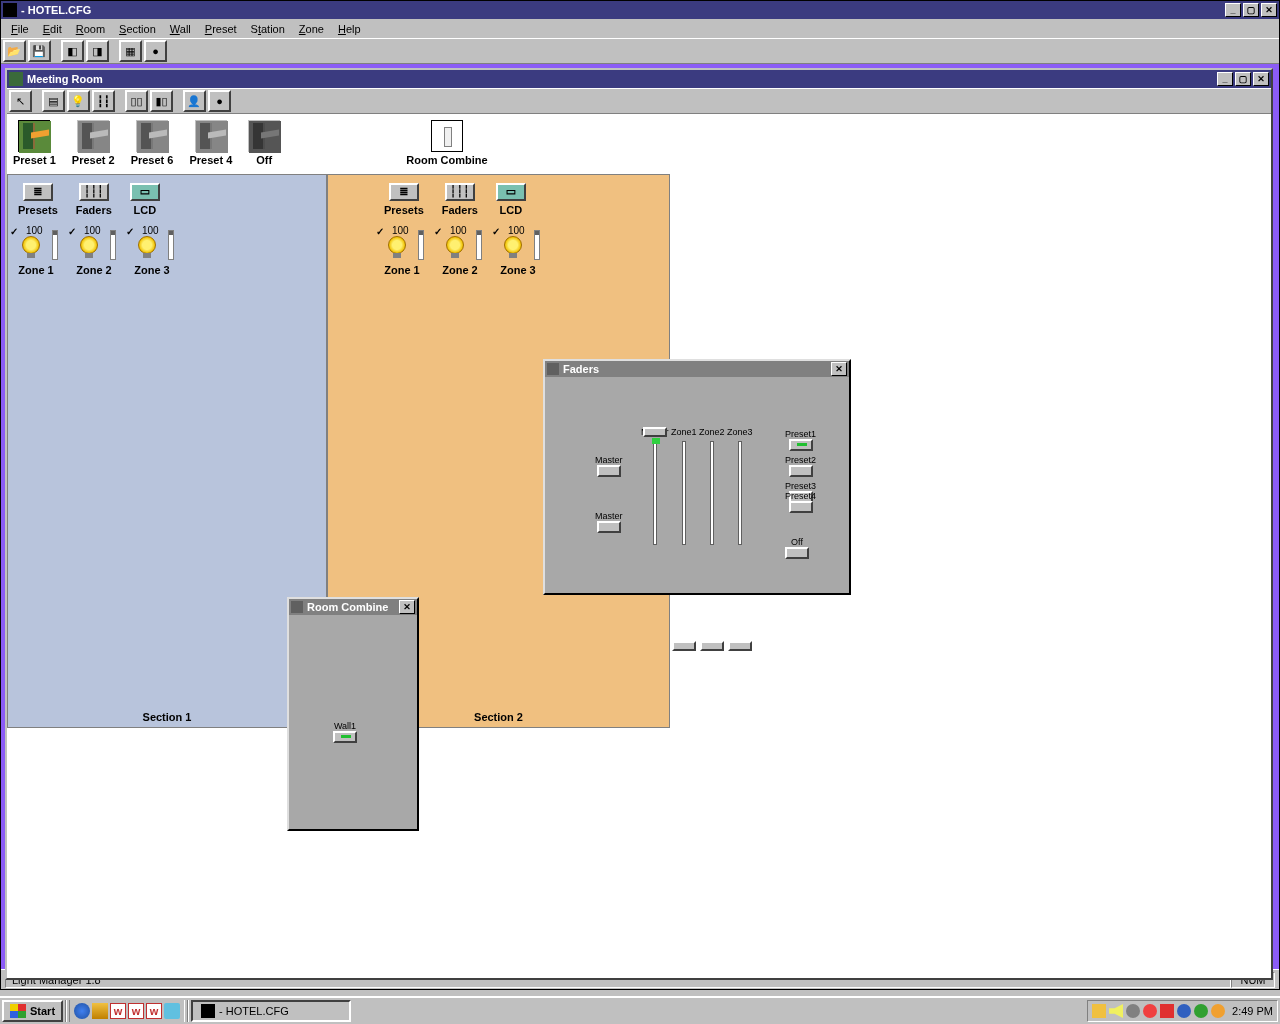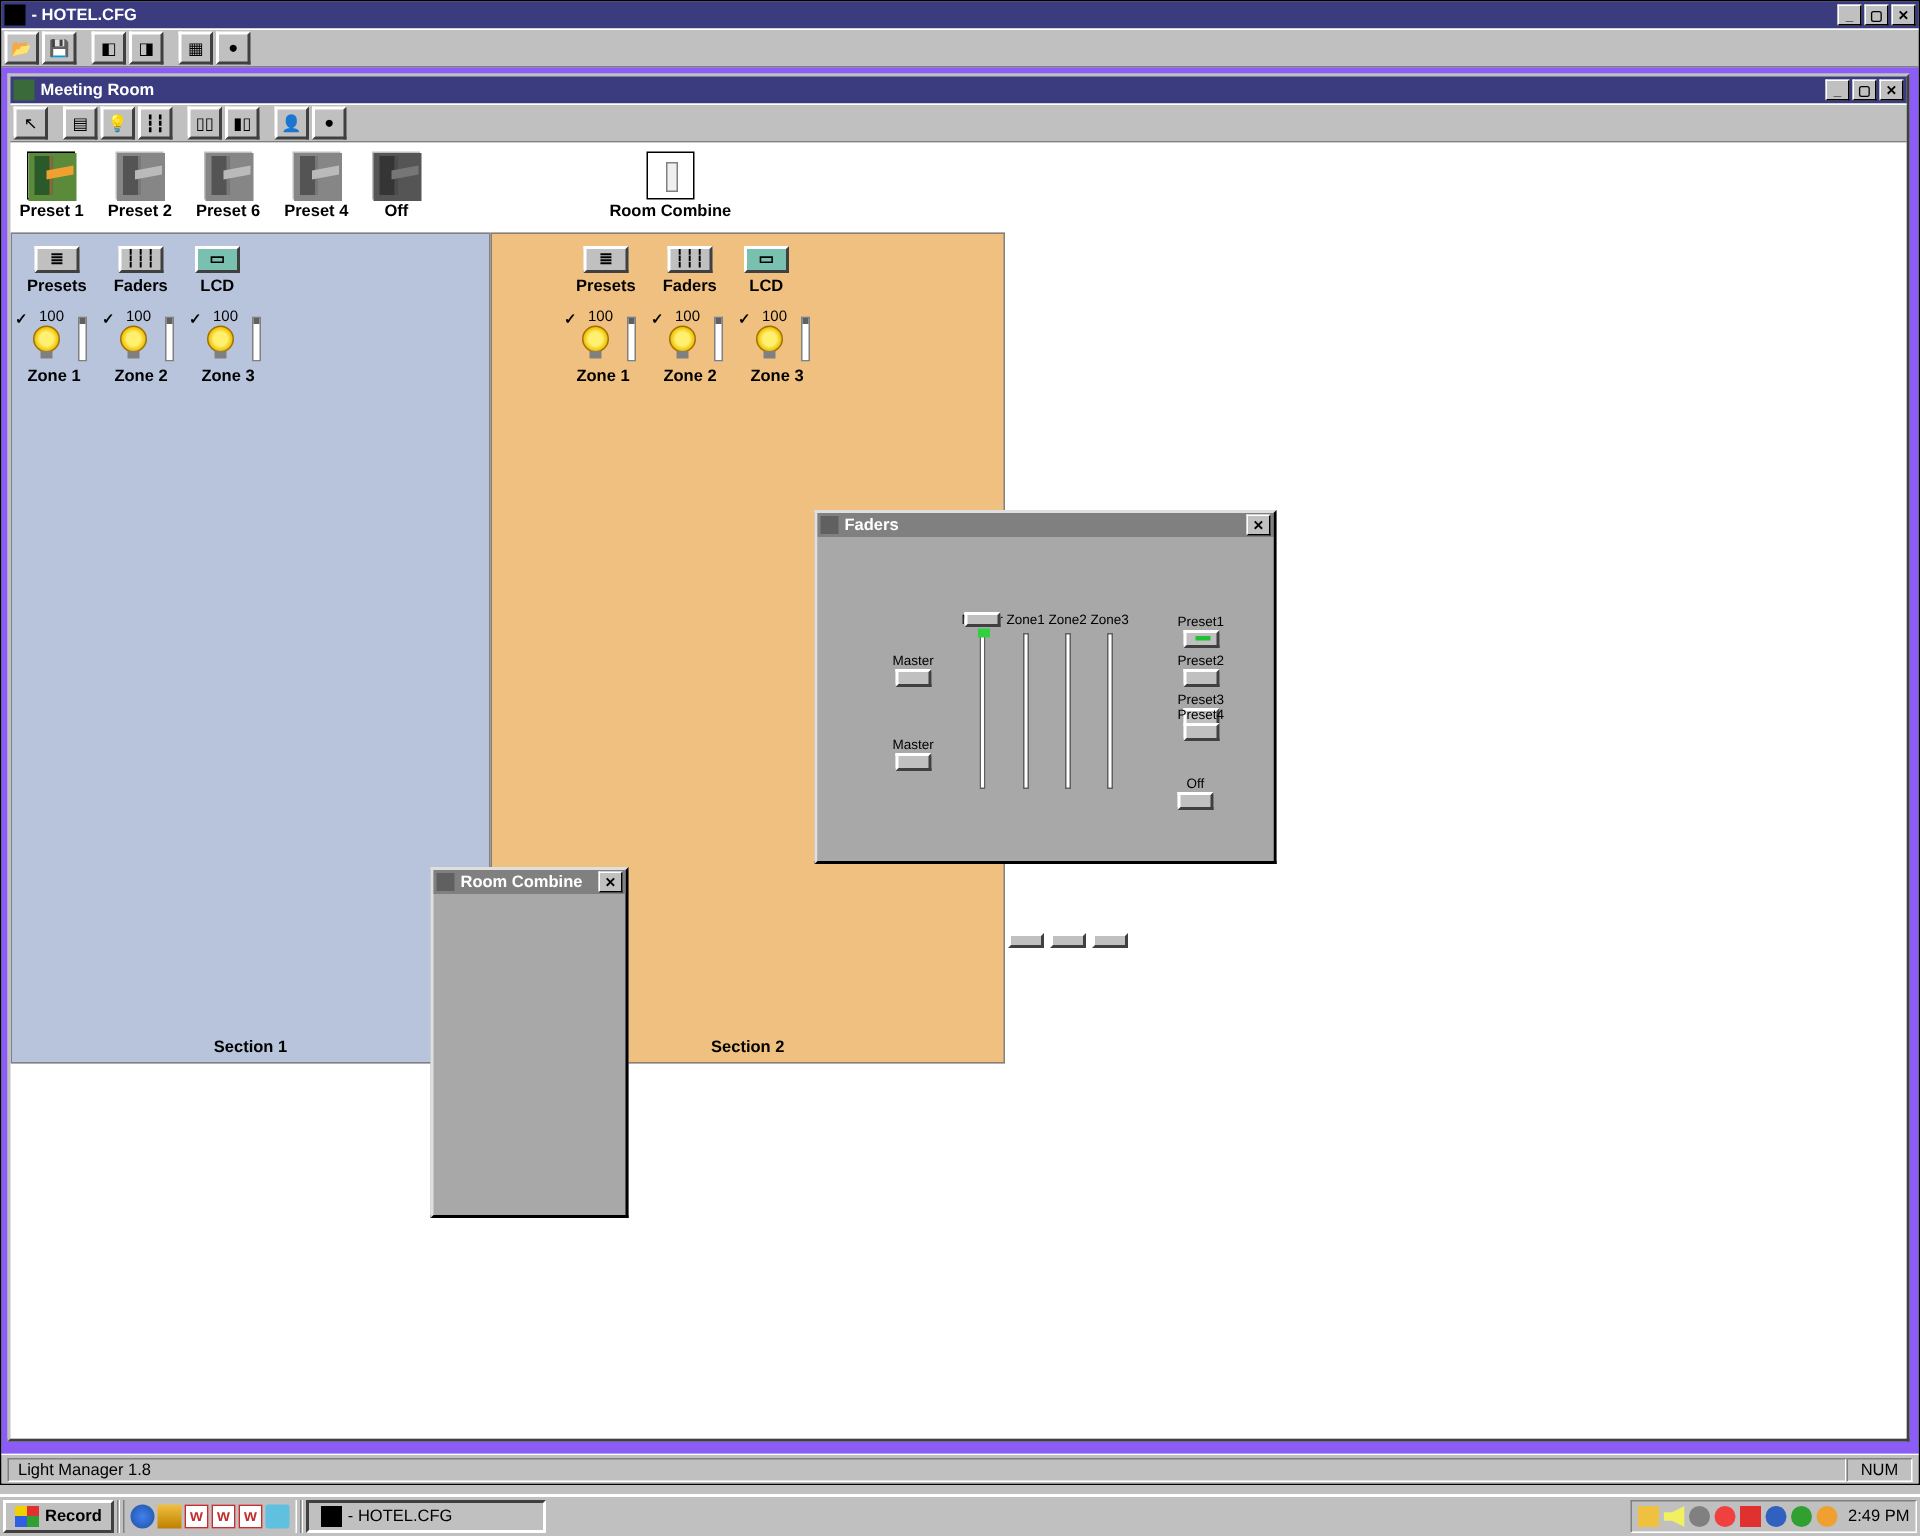--- a/index.html
+++ b/index.html
@@ -120,20 +120,31 @@
 <div class="app">
   <div class="titlebar">
     <span class="tb-icon"></span>
     <span> - HOTEL.CFG</span>
     <span class="spacer"></span>
     <span class="winbtn">_</span>
     <span class="winbtn">▢</span>
     <span class="winbtn">✕</span>
   </div>
 
+  <div class="menubar">
+    <span><u>F</u>ile</span>
+    <span><u>E</u>dit</span>
+    <span><u>R</u>oom</span>
+    <span><u>S</u>ection</span>
+    <span><u>W</u>all</span>
+    <span><u>P</u>reset</span>
+    <span>S<u>t</u>ation</span>
+    <span><u>Z</u>one</span>
+    <span><u>H</u>elp</span>
+  </div>
 
   <div class="toolbar">
     <div class="tbtn raised">📂</div>
     <div class="tbtn raised">💾</div>
     <div class="tbtn sep"></div>
     <div class="tbtn raised">◧</div>
     <div class="tbtn raised">◨</div>
     <div class="tbtn sep"></div>
     <div class="tbtn raised">▦</div>
     <div class="tbtn raised">●</div>
@@ -298,20 +309,26 @@
           <div class="section-label">Section 2</div>
         </div>
 
         <div class="floatwin rc-win">
           <div class="titlebar inactive">
             <span style="width:12px;height:12px;background:#606060;margin-right:4px;"></span>
             <span>Room Combine</span>
             <span class="spacer"></span>
             <span class="winbtn">✕</span>
           </div>
+          <div class="float-client rc-body">
+            <div class="rc-btn">
+              <span class="lbl">Wall1</span>
+              <div class="led-btn on"></div>
+            </div>
+          </div>
         </div>
 
         <div class="floatwin fd-win">
           <div class="titlebar inactive">
             <span style="width:12px;height:12px;background:#606060;margin-right:4px;"></span>
             <span>Faders</span>
             <span class="spacer"></span>
             <span class="winbtn">✕</span>
           </div>
           <div class="float-client fd-body">
@@ -360,21 +377,21 @@
 
   <div class="statusbar">
     <div class="cell stretch">Light Manager 1.8</div>
     <div class="cell" style="width:44px; justify-content:center;">NUM</div>
   </div>
 </div>
 
 <div class="taskbar">
   <div class="start-btn raised">
     <span class="win-flag"></span>
-    <span>Record</span>
+    <span>Start</span>
   </div>
   <div style="width:2px;height:22px;border-left:1px solid #808080;border-right:1px solid #fff;"></div>
   <div class="ql">
     <div class="ql-ic" style="background:radial-gradient(circle,#4080f0,#2050a0);border-radius:50%;"></div>
     <div class="ql-ic" style="background:linear-gradient(#f0c040,#c08000);"></div>
     <div class="ql-ic" style="background:#fff;border:1px solid #c03030;color:#c03030;font-weight:bold;text-align:center;line-height:14px;">w</div>
     <div class="ql-ic" style="background:#fff;border:1px solid #c03030;color:#c03030;font-weight:bold;text-align:center;line-height:14px;">w</div>
     <div class="ql-ic" style="background:#fff;border:1px solid #c03030;color:#c03030;font-weight:bold;text-align:center;line-height:14px;">w</div>
     <div class="ql-ic" style="background:#60c0e0;border-radius:2px;"></div>
   </div>

